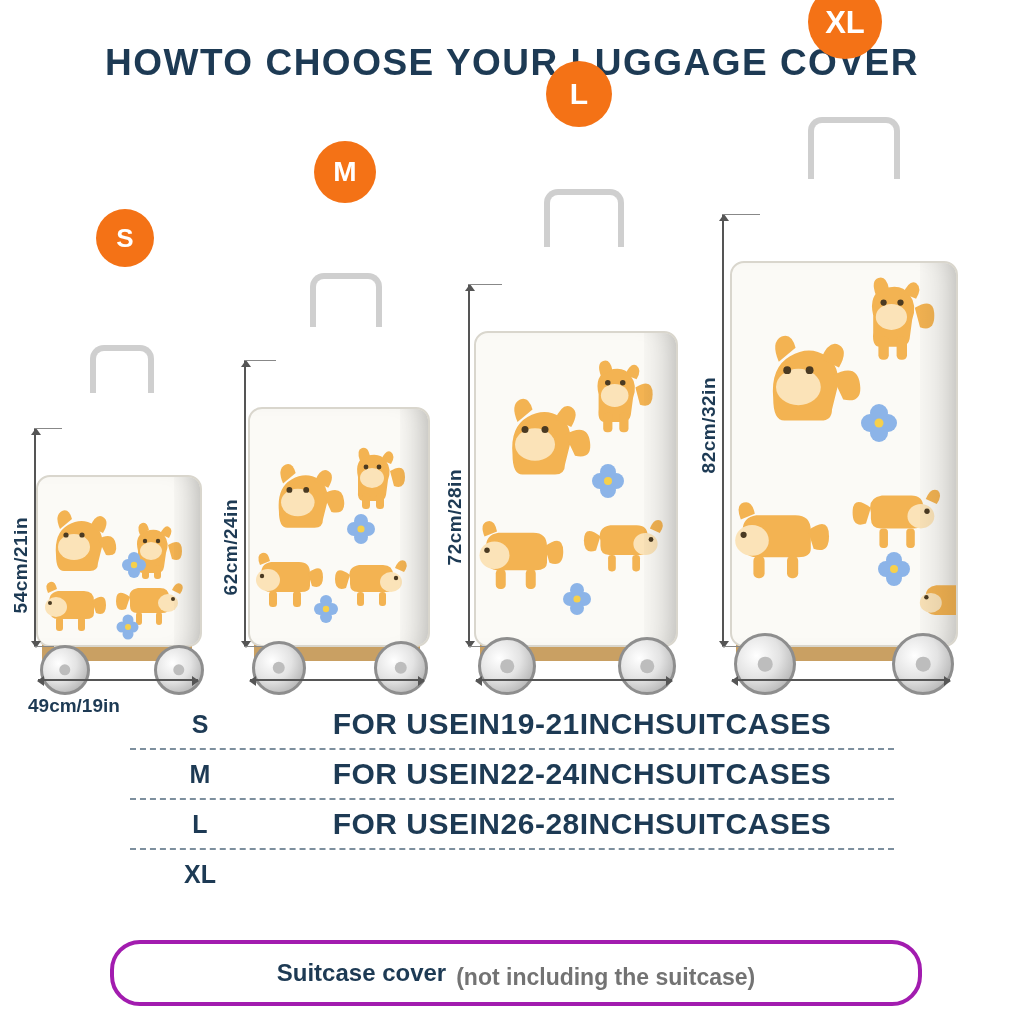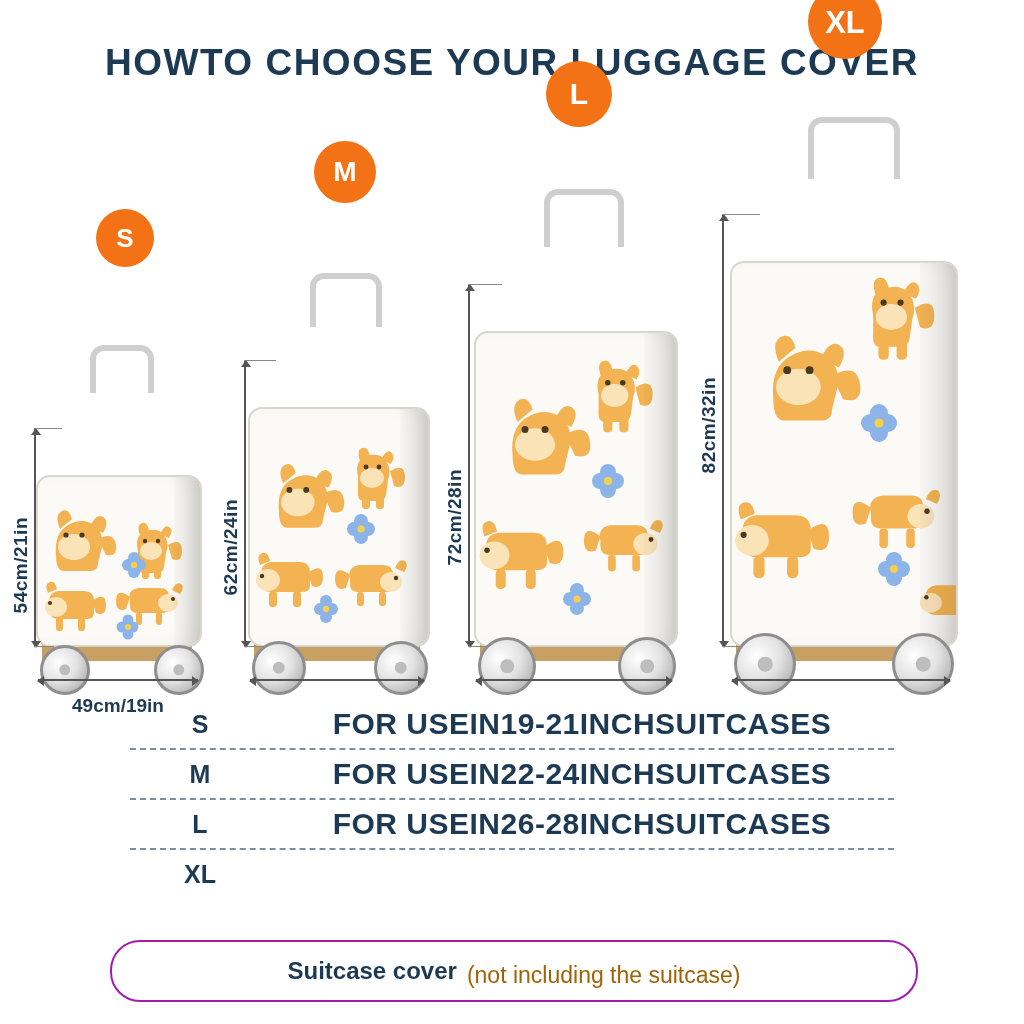--- a/index.html
+++ b/index.html
@@ -153,21 +153,21 @@
     transform: rotate(180deg);
     letter-spacing: 0.5px;
     white-space: nowrap;
   }
   .hlabel {
     position: absolute;
     font-size: 19px;
     font-weight: bold;
     color: #1d3a54;
     white-space: nowrap;
-    text-align: center;
+    text-align: left;
   }
 
   
   .table {
     position: absolute;
     left: 130px;
     top: 700px;
     width: 764px;
   }
   .trow {
@@ -196,36 +196,36 @@
     width: 100%;
   }
 
   
   .footer {
     position: absolute;
     left: 110px;
     top: 940px;
     width: 804px;
     height: 58px;
-    border: 2px solid #a21caf;
+    border: 4px solid #a21caf;
     border-radius: 30px;
     display: flex;
     align-items: center;
     justify-content: center;
     gap: 10px;
   }
   .footer-main {
     font-size: 24px;
     font-weight: bold;
     color: #1d3a54;
   }
   .footer-note {
     font-size: 23px;
-    font-weight: normal;
-    color: #a16207;
+    font-weight: bold;
+    color: #737373;
     margin-top: 8px;
   }
 </style>
 </head>
 <body>
 
 <div class="title">HOWTO CHOOSE YOUR LUGGAGE COVER</div>
 
 <div class="diagram">
 

